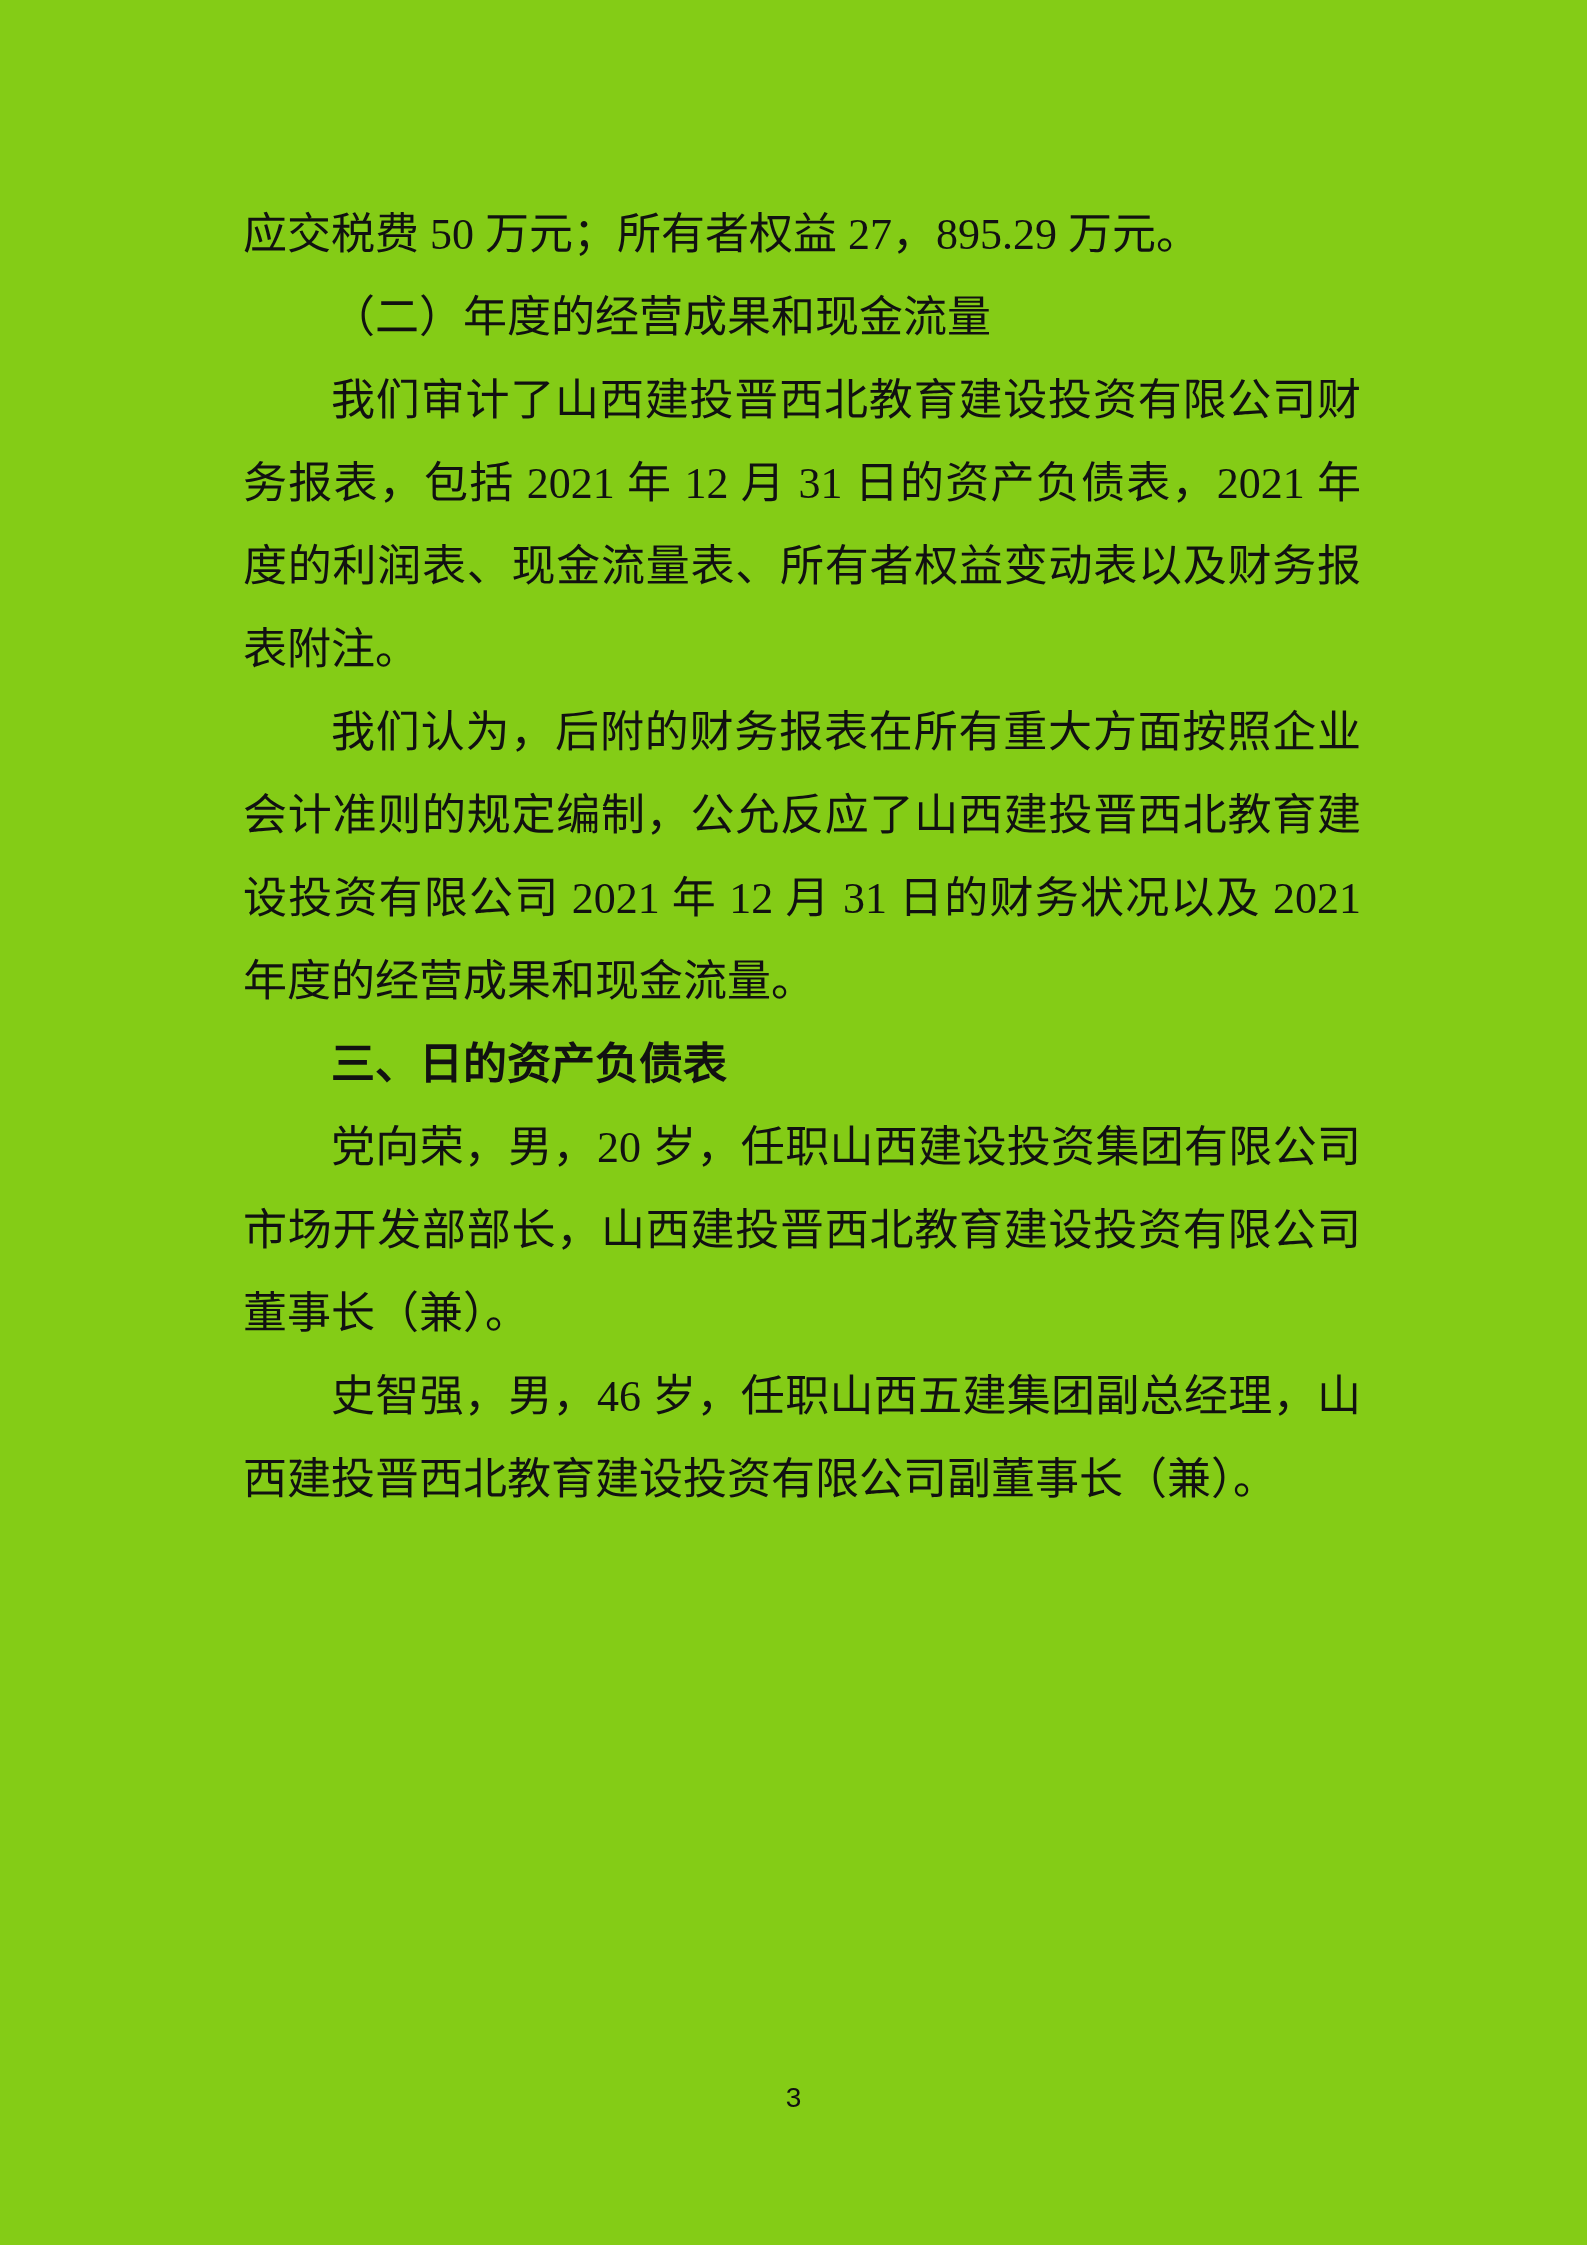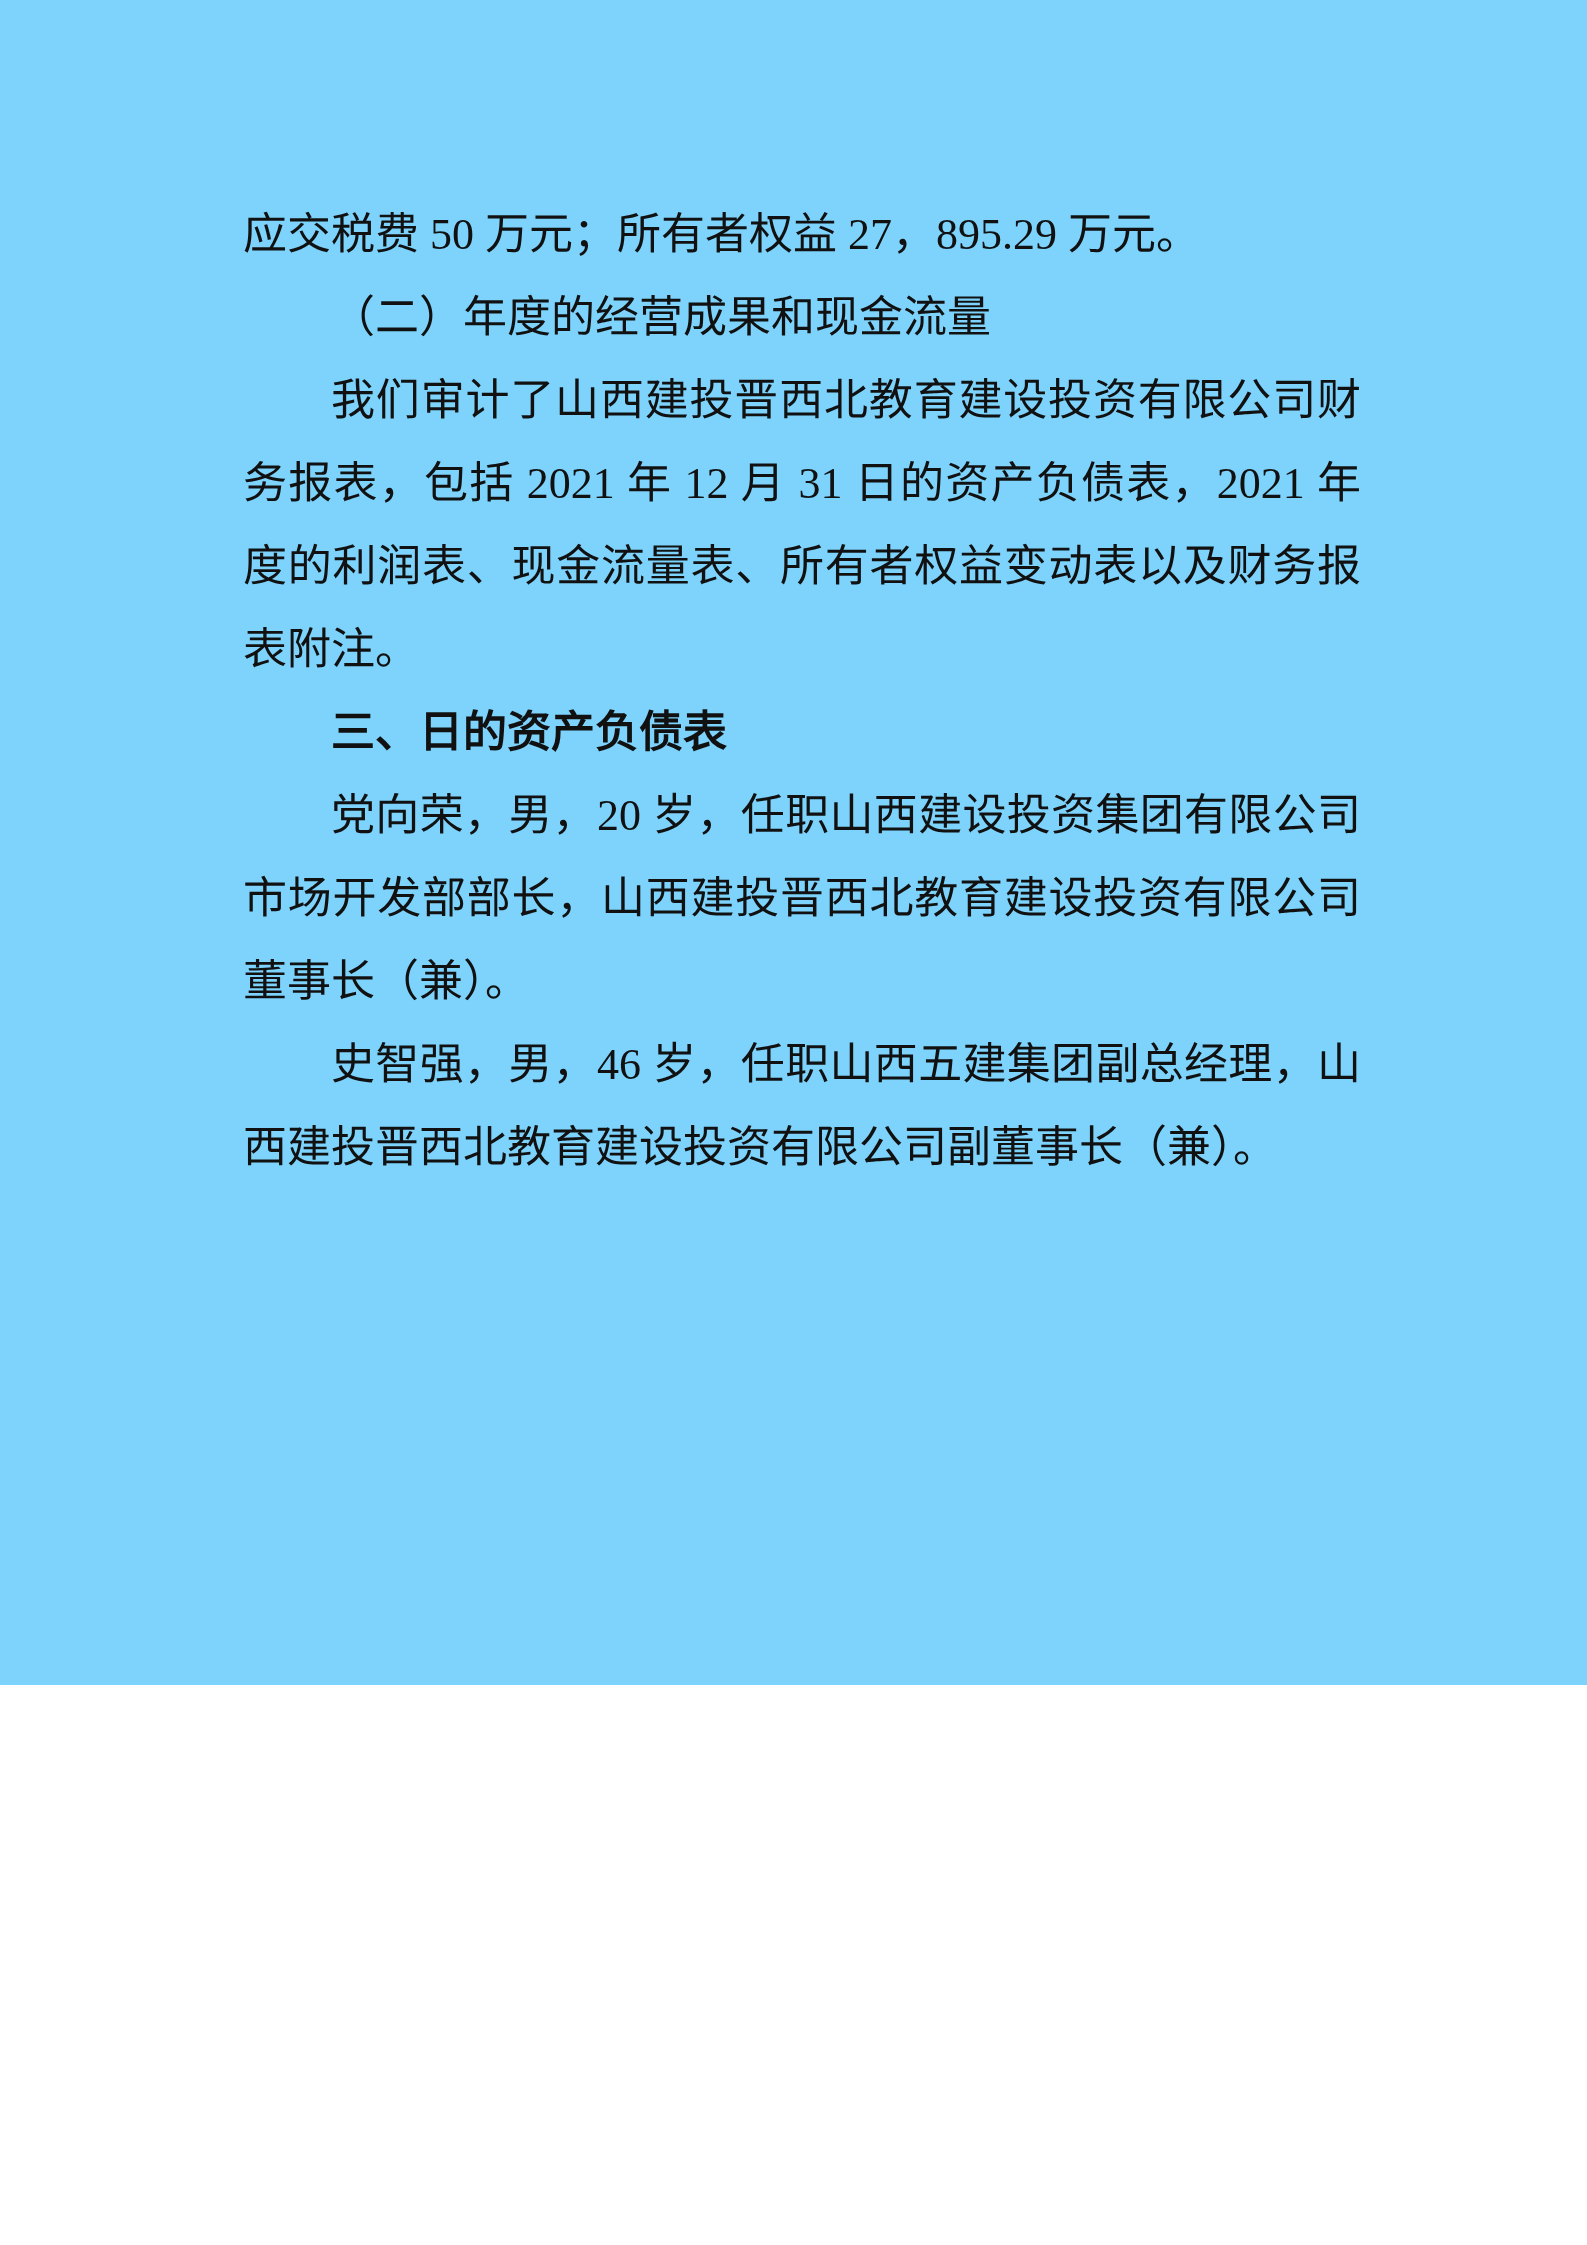--- a/index.html
+++ b/index.html
@@ -3,22 +3,22 @@
 <meta charset="utf-8">
 <style>
   html, body {
     margin: 0;
     padding: 0;
     background: #ffffff;
   }
   .page {
     position: relative;
     width: 1587px;
-    height: 1685px;
-    background: #7dd3fc;
+    height: 2245px;
+    background: #84cc16;
     color: #111111;
     font-family: "Liberation Serif", "DejaVu Serif", serif;
     overflow: hidden;
   }
   .content {
     position: absolute;
     left: 243px;
     top: 193px;
     width: 1118px;
     font-size: 44px;
@@ -48,18 +48,19 @@
   }
 </style>
 </head>
 <body>
 
 <div class="page">
   <div class="content" id="document-body">
       <p class="para">应交税费 50 万元；所有者权益 27，895.29 万元。</p>
       <p class="para indent">（二）年度的经营成果和现金流量</p>
       <p class="para indent">我们审计了山西建投晋西北教育建设投资有限公司财务报表，包括 2021 年 12 月 31 日的资产负债表，2021 年度的利润表、现金流量表、所有者权益变动表以及财务报表附注。</p>
+      <p class="para indent">我们认为，后附的财务报表在所有重大方面按照企业会计准则的规定编制，公允反应了山西建投晋西北教育建设投资有限公司 2021 年 12 月 31 日的财务状况以及 2021 年度的经营成果和现金流量。</p>
       <p class="para indent bold">三、日的资产负债表</p>
       <p class="para indent">党向荣，男，20 岁，任职山西建设投资集团有限公司市场开发部部长，山西建投晋西北教育建设投资有限公司董事长（兼）。</p>
       <p class="para indent">史智强，男，46 岁，任职山西五建集团副总经理，山西建投晋西北教育建设投资有限公司副董事长（兼）。</p>
     </div>
   <div class="page-number">3</div>
 </div>
 
 </body></html>

